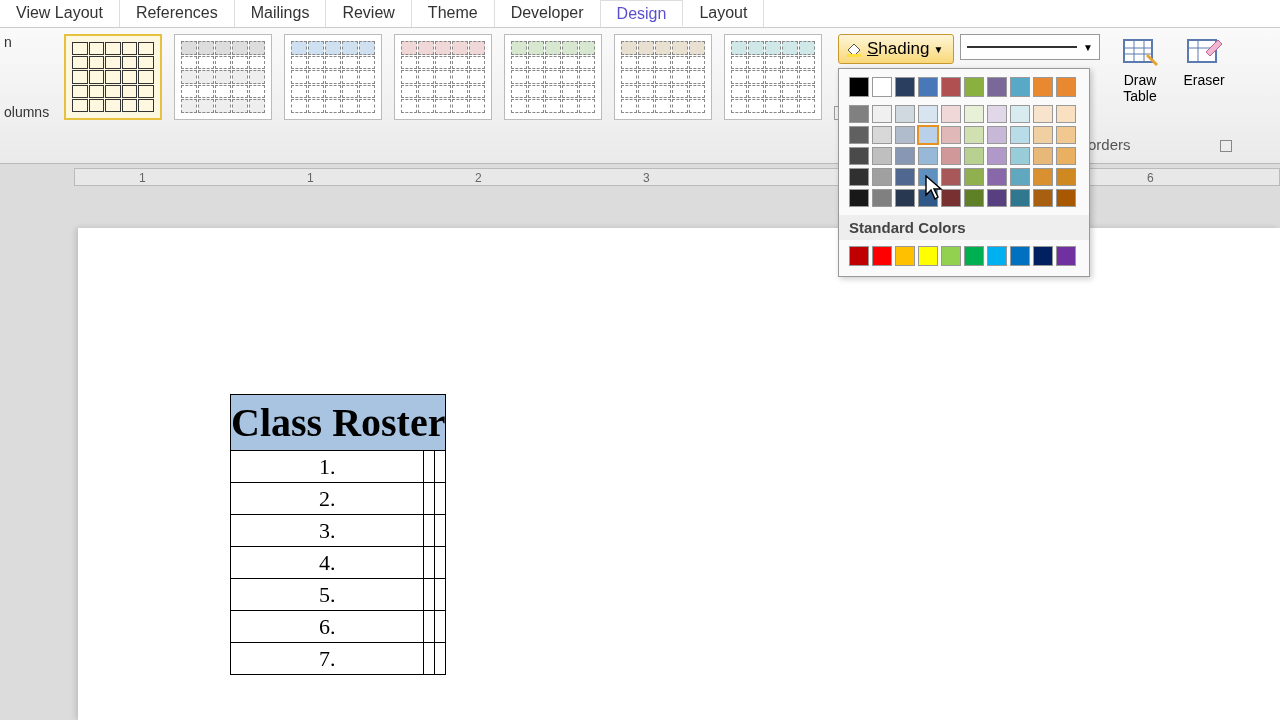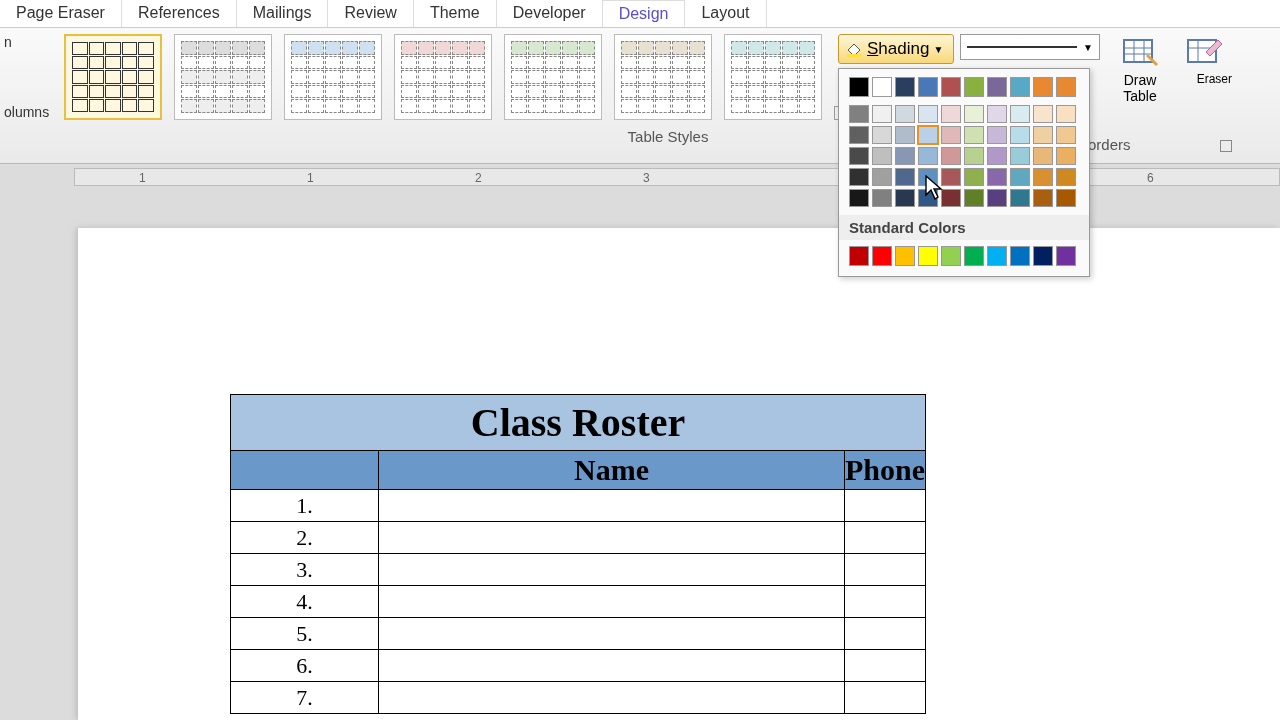--- a/index.html
+++ b/index.html
@@ -33,21 +33,21 @@
 
 .shading-btn { position: absolute; top: 34px; left: 838px; background: linear-gradient(#fef6d8,#f8d878); border: 1px solid #c89830; border-radius: 3px; padding: 4px 10px 4px 6px; font-size: 17px; display: flex; align-items: center; gap: 4px; }
 .shading-btn .bucket { width: 18px; height: 18px; display: inline-block; }
 .shading-btn .dd { font-size: 10px; }
 
 .line-select { position: absolute; top: 34px; left: 960px; width: 140px; height: 26px; background: #fff; border: 1px solid #999; display: flex; align-items: center; padding: 0 6px; }
 .line-select .line { flex: 1; height: 2px; background: #333; }
 .line-select .dd { font-size: 10px; margin-left: 6px; }
 
 .draw-table { position: absolute; top: 34px; left: 1112px; width: 56px; text-align: center; font-size: 14px; }
-.eraser { position: absolute; top: 34px; left: 1176px; width: 56px; text-align: right; font-size: 12px; }
+.eraser { position: absolute; top: 34px; left: 1176px; width: 56px; text-align: center; font-size: 14px; }
 .tool-icon { width: 40px; height: 36px; margin: 0 auto 2px; display: block; }
 
 .borders-label { position: absolute; top: 136px; left: 1088px; font-size: 15px; color: #555; }
 .dialog-launcher { position: absolute; top: 140px; left: 1220px; width: 12px; height: 12px; border: 1px solid #888; }
 
 .color-panel { position: absolute; top: 68px; left: 838px; width: 252px; background: #fafafa; border: 1px solid #999; box-shadow: 2px 2px 6px rgba(0,0,0,0.2); z-index: 10; }
 .panel-section-label { font-size: 15px; font-weight: bold; color: #444; background: #eee; padding: 4px 10px; }
 .swatch-grid { padding: 8px 10px; display: grid; grid-template-columns: repeat(10, 20px); gap: 3px; }
 .swatch-tints { padding: 0 10px 8px; display: grid; grid-template-columns: repeat(10, 20px); grid-template-rows: repeat(5, 18px); gap: 3px 3px; }
 .swatch { width: 20px; height: 20px; border: 1px solid #999; }
@@ -74,21 +74,21 @@
 .data-row .num { text-align: center; }
 
 .cursor { position: absolute; top: 175px; left: 925px; z-index: 20; }
 
 .underline { text-decoration: underline; }
 </style>
 </head>
 <body>
 
 <div class="tabs">
-  <div class="tab">Page Eraser</div>
+  <div class="tab">View Layout</div>
   <div class="tab">References</div>
   <div class="tab">Mailings</div>
   <div class="tab">Review</div>
   <div class="tab">Theme</div>
   <div class="tab">Developer</div>
   <div class="tab active">Design</div>
   <div class="tab">Layout</div>
 </div>
 
 <div class="ribbon">
@@ -298,21 +298,20 @@
             <div class="cell"></div>
             <div class="cell"></div>
             <div class="cell"></div>
             <div class="cell"></div>
           </div>
         </div>
       <div class="gallery-more">
           <div class="arrow">▾</div>
         </div>
     </div>
-    <div class="group-label">Table Styles</div>
   </div>
 </div>
 
 <div class="shading-btn">
   <span class="bucket"><svg viewBox="0 0 18 18">
         <path d="M3 10 L9 4 L15 10 L9 16 Z" fill="#fff" stroke="#555"></path>
         <rect x="2" y="14" width="14" height="3" fill="#ffe040"></rect>
       </svg></span>
   <span><span class="underline">S</span><span>hading</span></span>
   <span class="dd">▼</span>
@@ -449,25 +448,20 @@
       <span class="mark" style="left:60px">6</span>
     </div>
 </div>
 
 <div class="page">
   <table class="doc-table">
     <tbody>
         <tr>
           <td class="title-cell" colspan="3">Class Roster</td>
         </tr>
-    <tr class="hdr-row">
-      <th class="num-col"></th>
-      <th class="name-col">Name</th>
-      <th>Phone</th>
-    </tr>
     </tbody>
       <tbody id="table-rows">
         <tr class="data-row">
           <td class="num">1.</td>
           <td></td>
           <td></td>
         </tr>
         <tr class="data-row">
           <td class="num">2.</td>
           <td></td>

